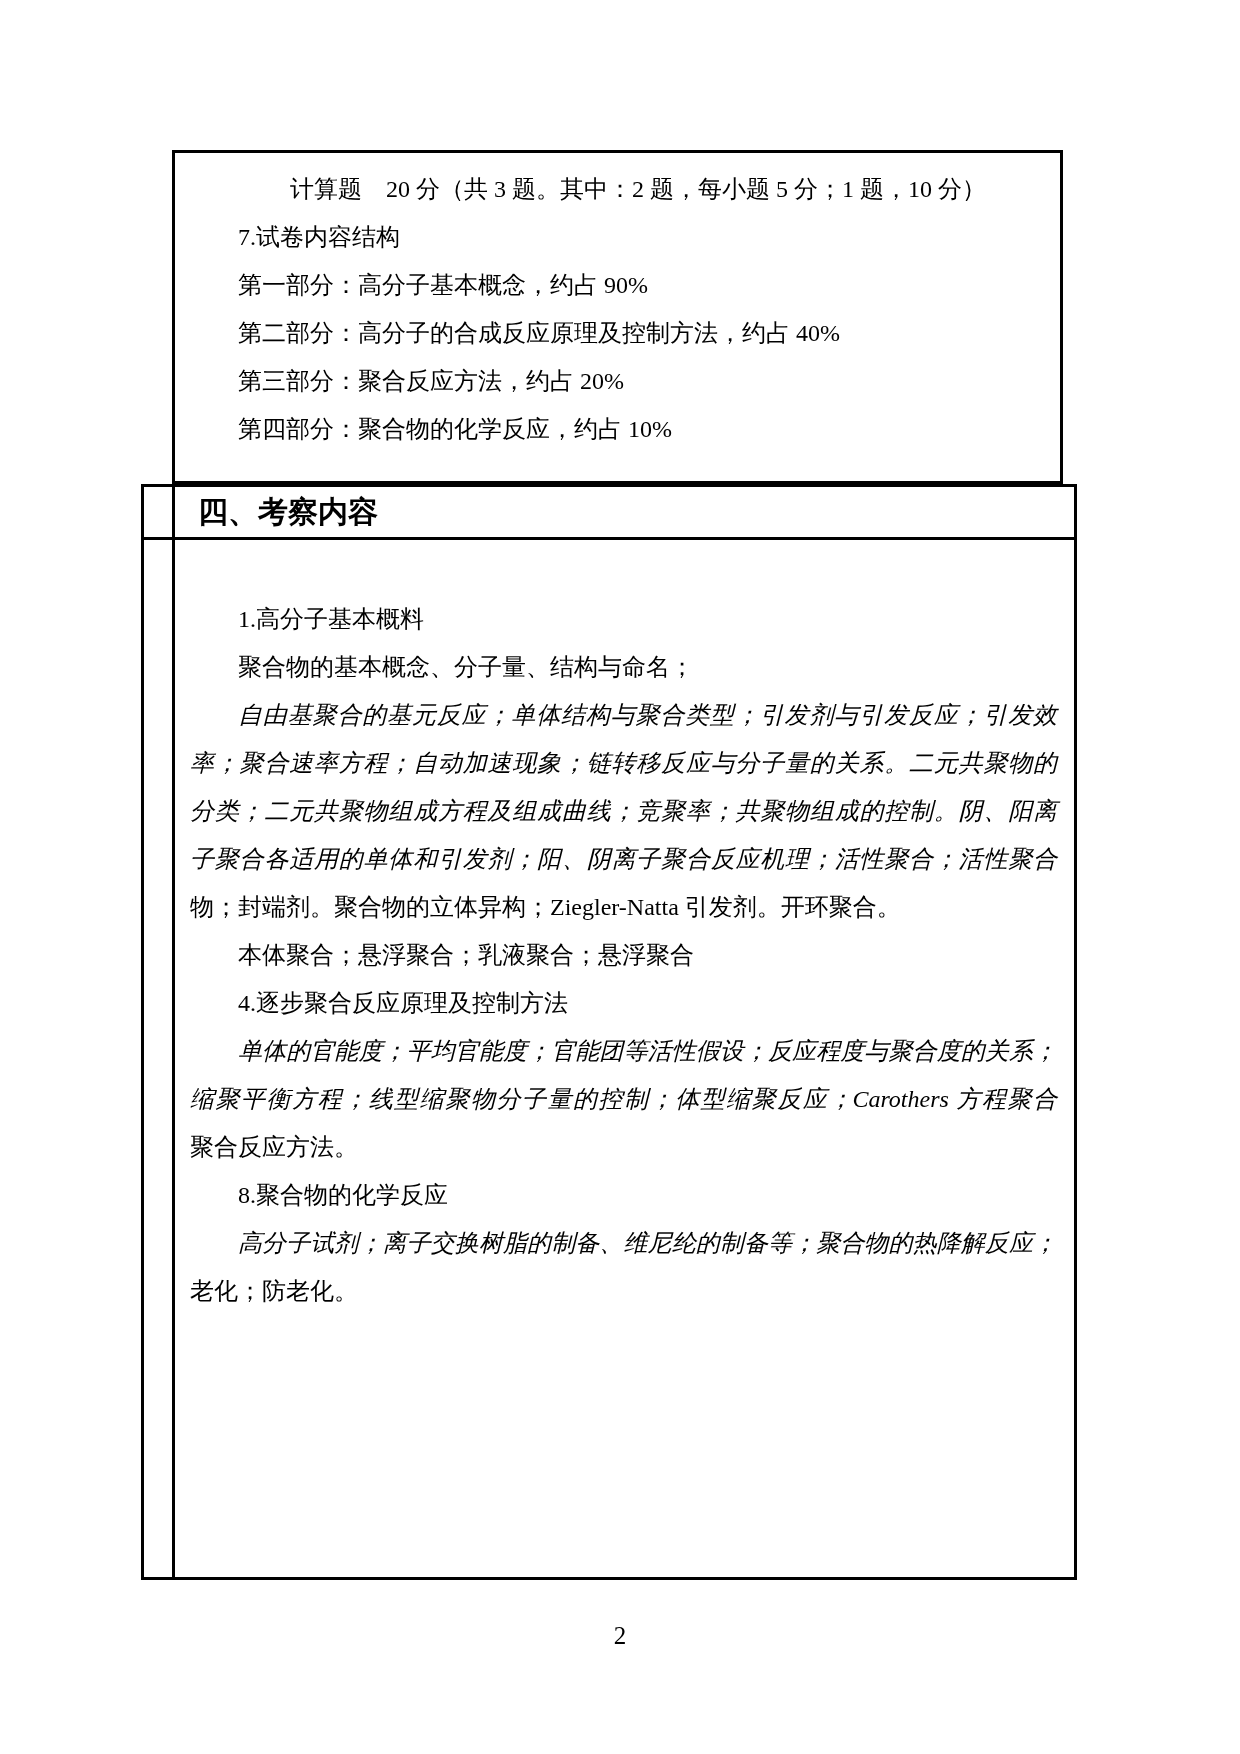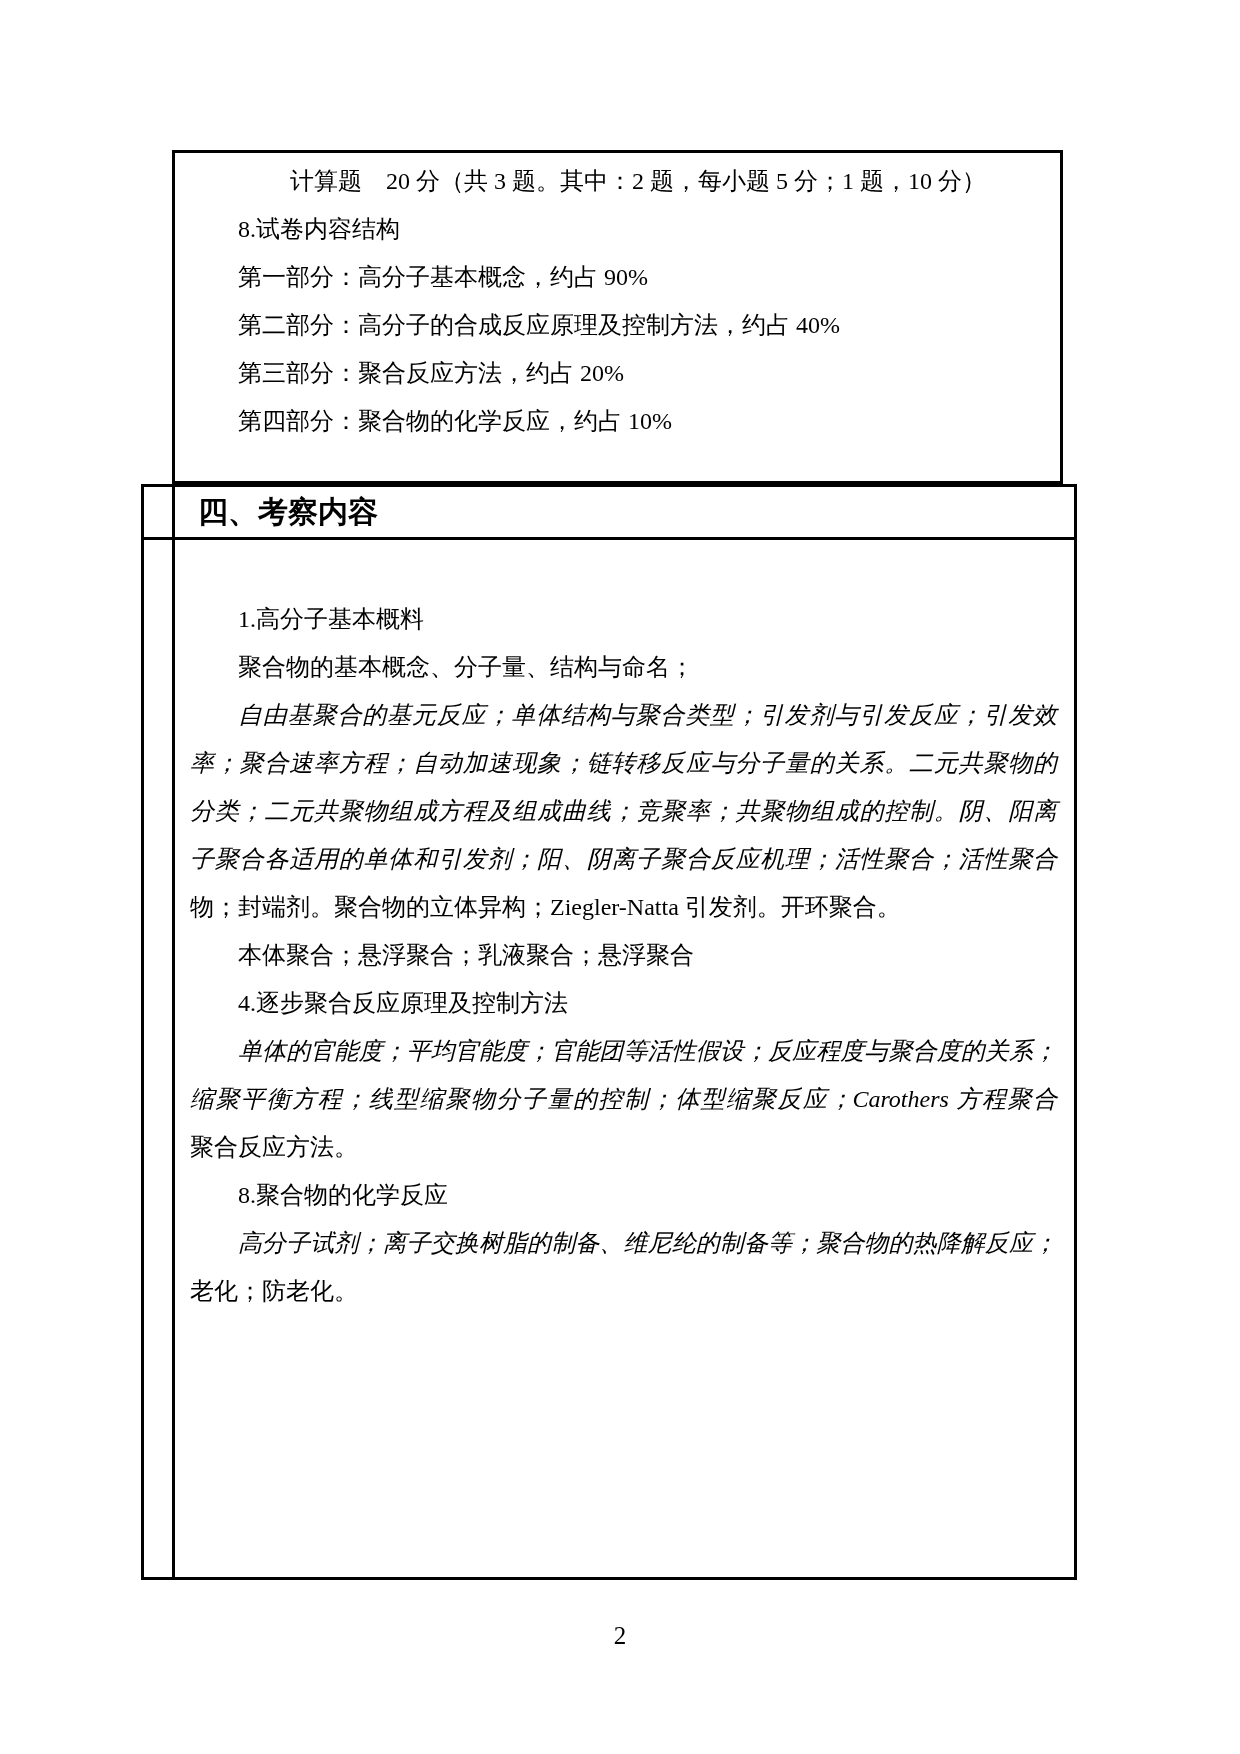--- a/index.html
+++ b/index.html
@@ -25,21 +25,21 @@
   .ind-lg{ text-indent: 100px; }
   .just  { text-align: justify; text-align-last: justify; font-style: italic; }
 
   
   #box-top {
     position: absolute;
     left: 172px; top: 150px;
     width: 891px; height: 334px;
     border: 3px solid #000;
     box-sizing: border-box;
-    padding: 4px 18px 0 15px;
+    padding: 12px 18px 0 15px;
   }
 
   
   #box-outer {
     position: absolute;
     left: 141px; top: 484px;
     width: 936px; height: 1096px;
     border: 3px solid #000;
     box-sizing: border-box;
   }
@@ -80,21 +80,21 @@
     text-align: center;
     font-size: 25px;
     line-height: 48px;
   }
 </style>
 </head>
 <body>
 
 <div id="box-top">
   <div class="ln ind-lg">计算题　20 分（共 3 题。其中：2 题，每小题 5 分；1 题，10 分）</div>
-  <div class="ln ind">8.试卷内容结构</div>
+  <div class="ln ind">7.试卷内容结构</div>
   <div class="ln ind">第一部分：高分子基本概念，约占 90%</div>
   <div class="ln ind">第二部分：高分子的合成反应原理及控制方法，约占 40%</div>
   <div class="ln ind">第三部分：聚合反应方法，约占 20%</div>
   <div class="ln ind">第四部分：聚合物的化学反应，约占 10%</div>
 </div>
 
 <div id="box-outer"></div>
 <div id="header-divider"></div>
 <div id="gutter-line"></div>
 

